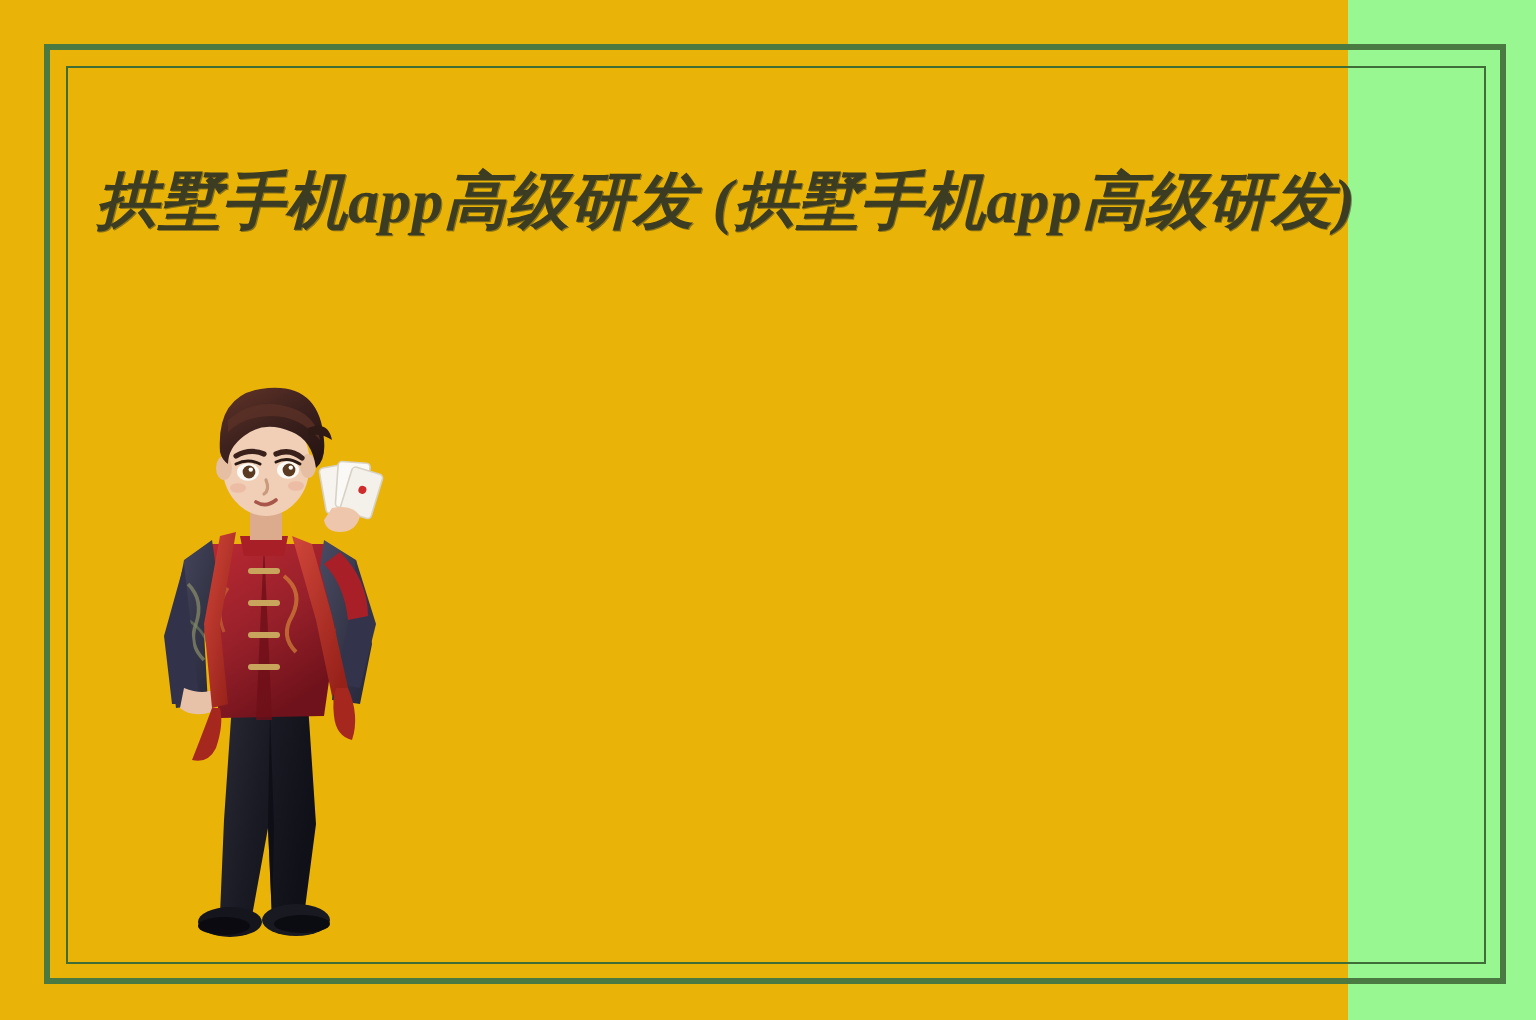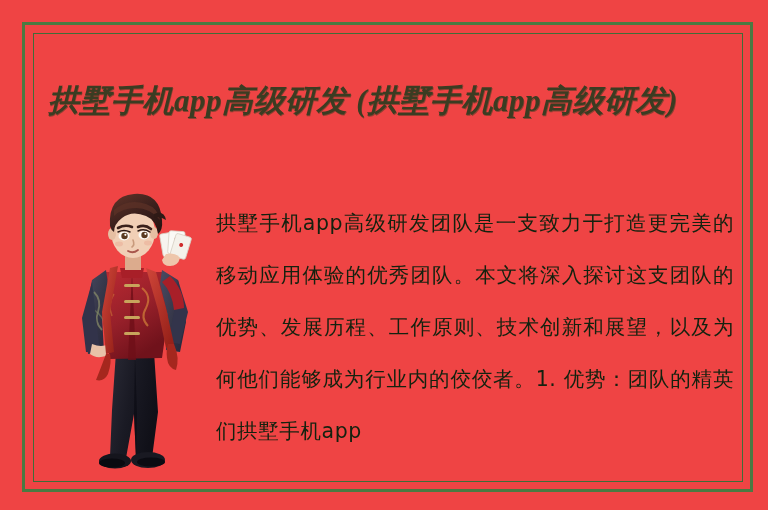--- a/index.html
+++ b/index.html
@@ -9,23 +9,23 @@
   body {
     width: 768px;
     height: 510px;
     overflow: hidden;
     font-family: "Liberation Sans", sans-serif;
     background: #99f791;
   }
 
   #page {
     position: relative;
-    width: 768px;
+    width: 674px;
     height: 510px;
-    background: #ef4444;
+    background: #eab308;
     box-sizing: border-box;
   }
 
   
   .frame-outer {
     position: absolute;
     left: 22px;
     top: 22px;
     width: 731px;
     height: 470px;
@@ -225,15 +225,14 @@
         <path d="M76 55 q6 -3 12 1" stroke="#2c1a15" stroke-width="1.5" fill="none" stroke-linecap="round"></path>
 
         <path d="M71 64 q2 5 -1 7" stroke="#c99a7c" stroke-width="1.6" fill="none" stroke-linecap="round"></path>
         <path d="M66 75 q5 3 10 -1" stroke="#a8564c" stroke-width="1.8" fill="none" stroke-linecap="round"></path>
         <ellipse cx="57" cy="68" rx="4" ry="2.4" fill="#e8a58e" opacity="0.45"></ellipse>
         <ellipse cx="86" cy="67" rx="4" ry="2.4" fill="#e8a58e" opacity="0.45"></ellipse>
       </g>
     </svg>
   </div>
 
-  <p class="article-body">拱墅手机app高级研发团队是一支致力于打造更完美的移动应用体验的优秀团队。本文将深入探讨这支团队的优势、发展历程、工作原则、技术创新和展望，以及为何他们能够成为行业内的佼佼者。1. 优势：团队的精英们拱墅手机app</p>
 
 </div>
 
 </body></html>

